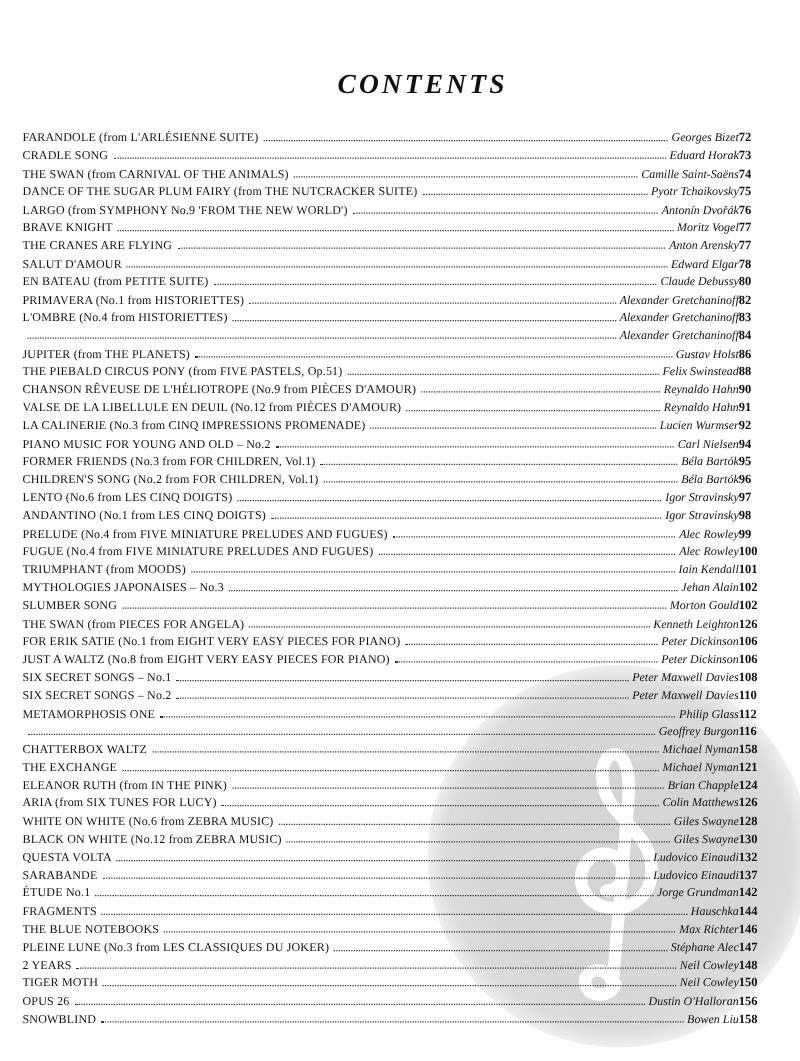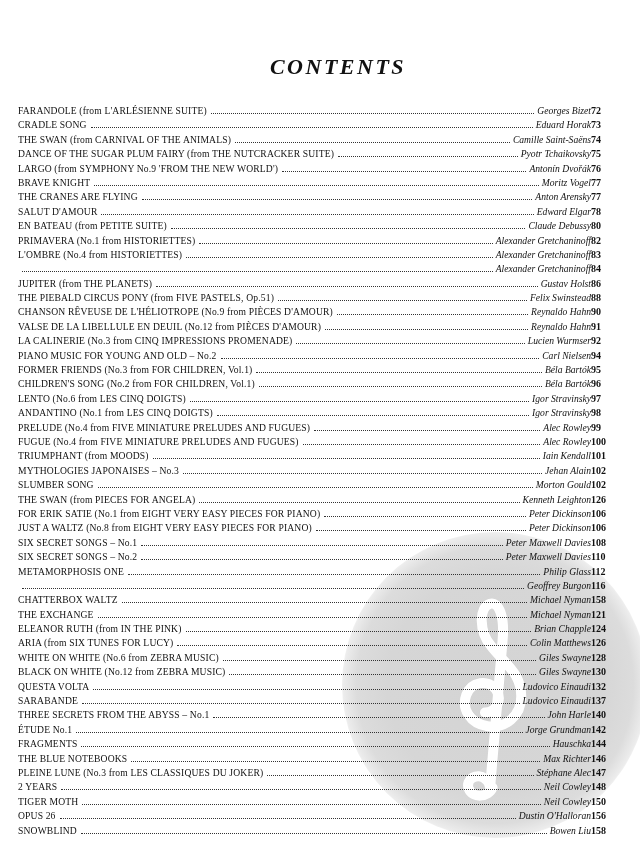--- a/index.html
+++ b/index.html
@@ -374,26 +374,20 @@
     <span class="p">132</span>
   </div>
 
   <div class="row">
     <span class="t">SARABANDE</span>
     <span class="dots"></span>
     <span class="c">Ludovico Einaudi</span>
     <span class="p">137</span>
   </div>
 
-  <div class="row">
-    <span class="t">THREE SECRETS FROM THE ABYSS – No.1</span>
-    <span class="dots"></span>
-    <span class="c">John Harle</span>
-    <span class="p">140</span>
-  </div>
 
   <div class="row">
     <span class="t">ÉTUDE No.1</span>
     <span class="dots"></span>
     <span class="c">Jorge Grundman</span>
     <span class="p">142</span>
   </div>
 
   <div class="row">
     <span class="t">FRAGMENTS</span>

